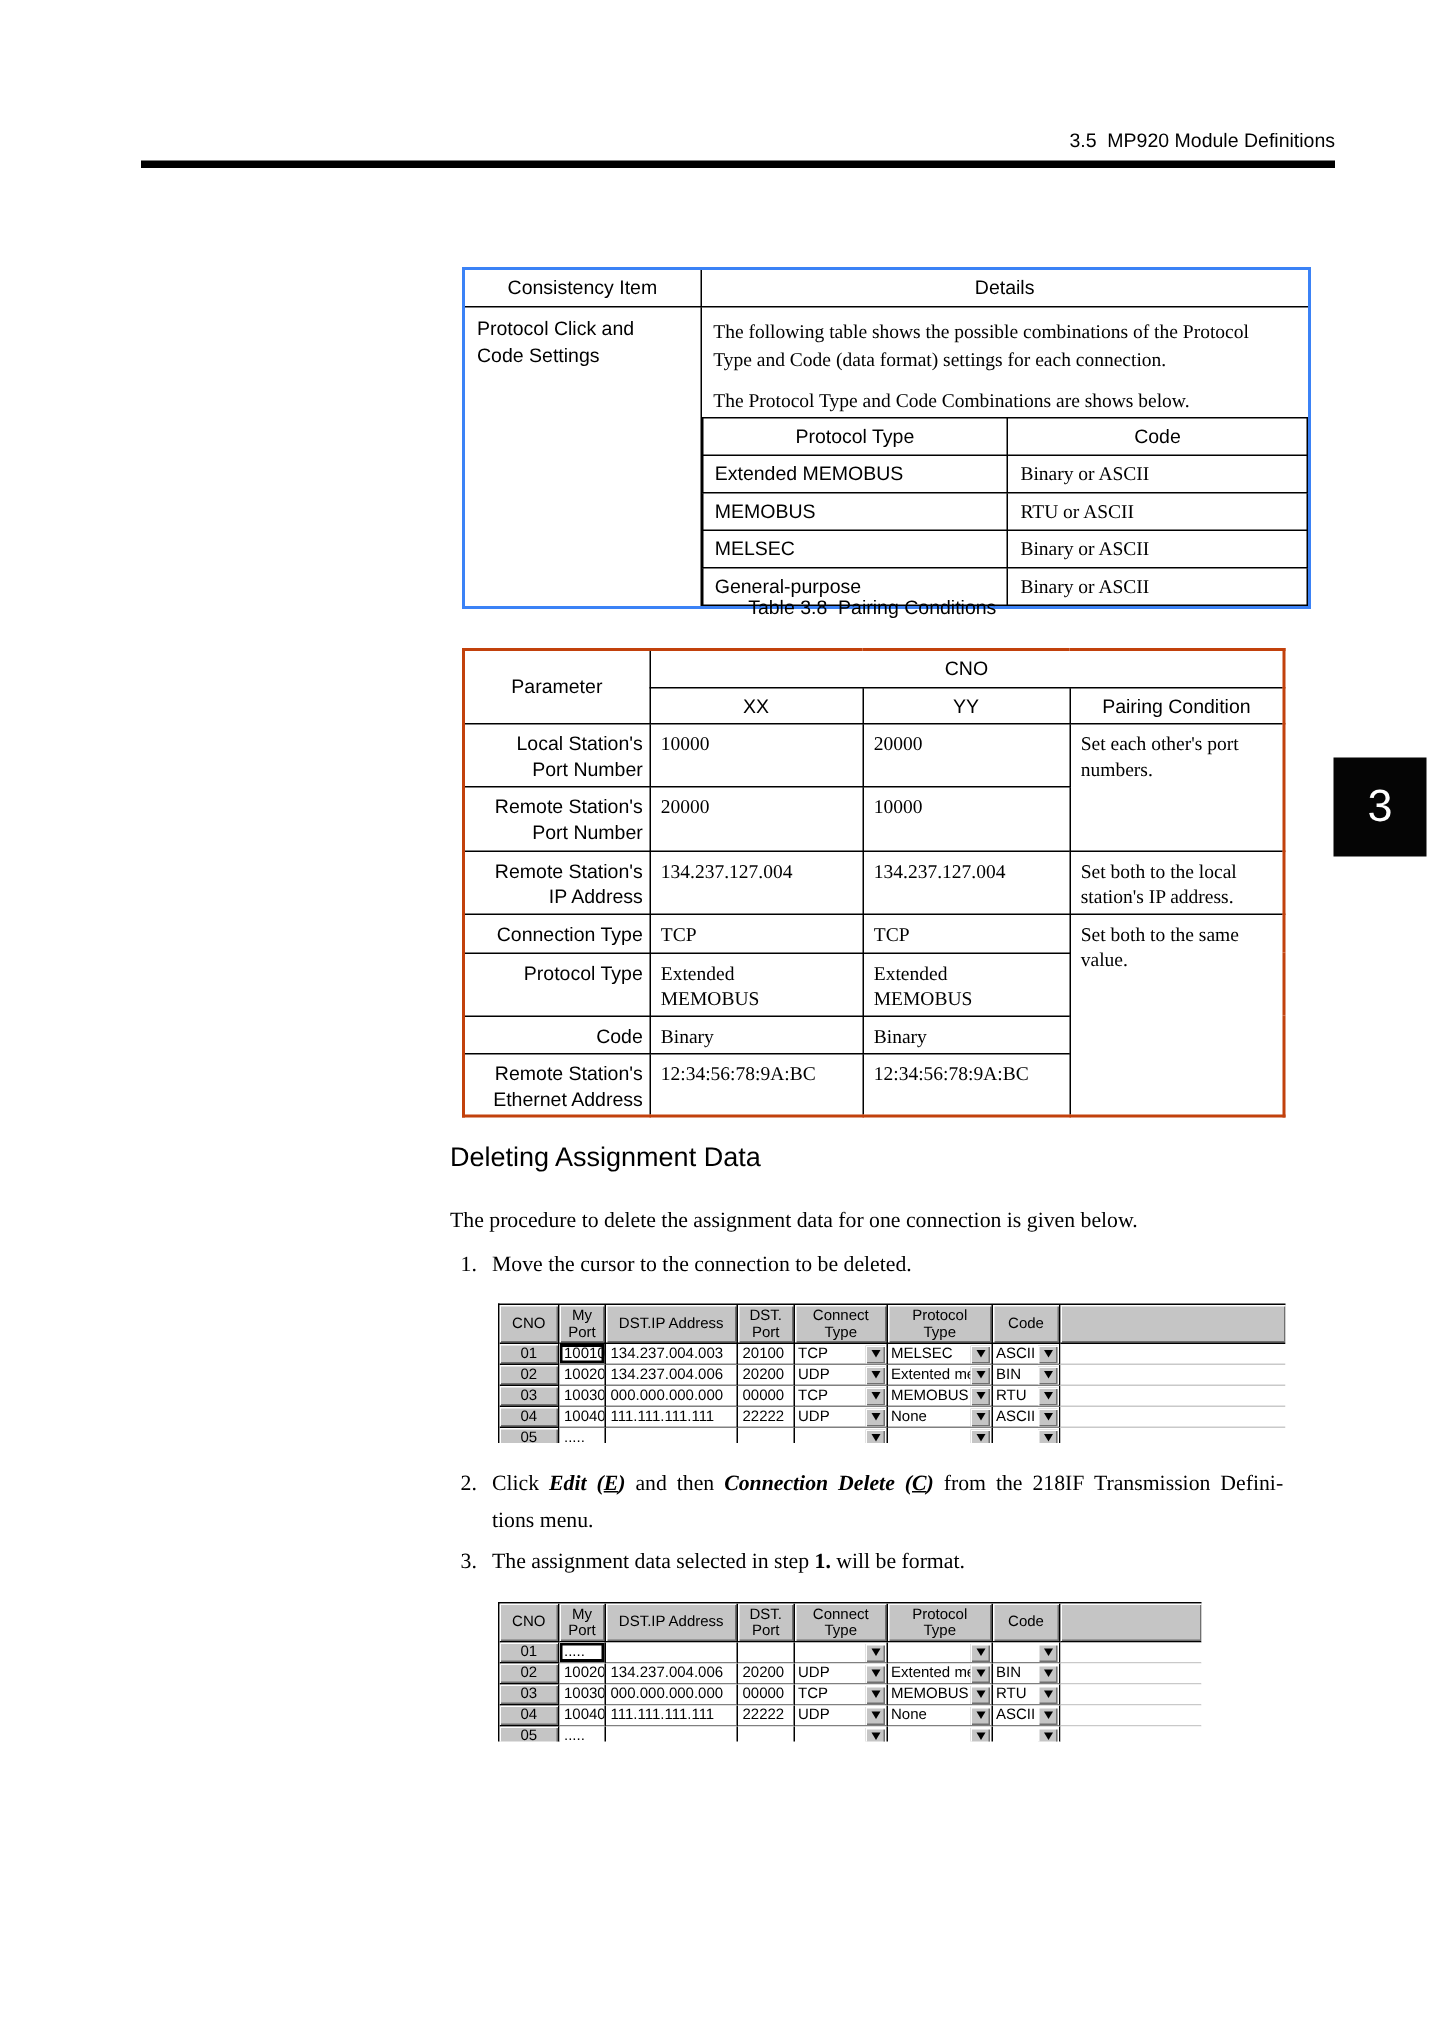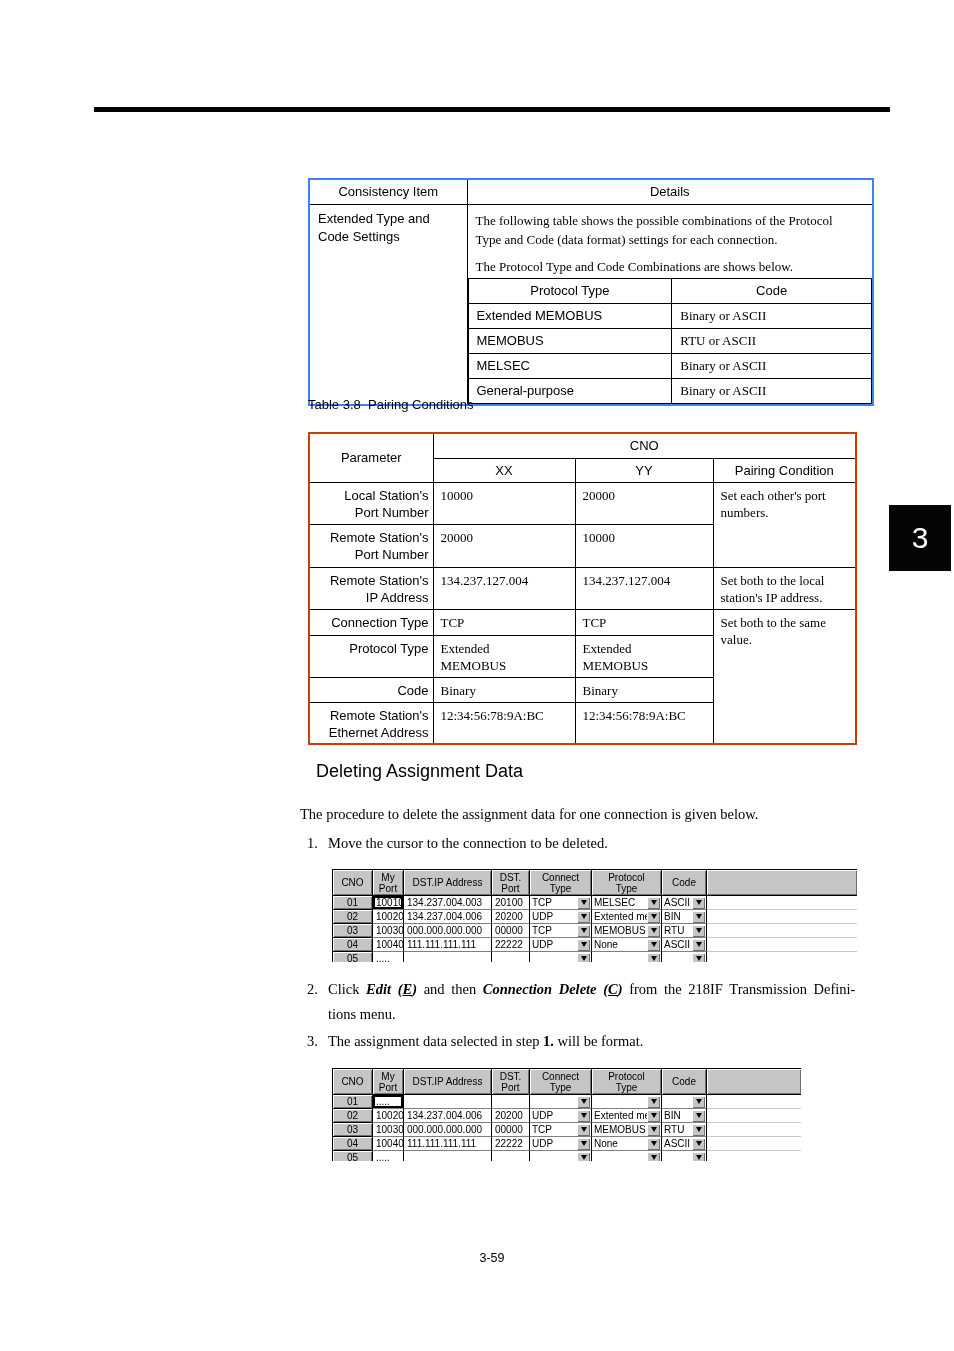--- a/index.html
+++ b/index.html
@@ -28,38 +28,38 @@
   .t1 .detailcell { padding:0; vertical-align:top; }
   .dtext { font-family:"Liberation Serif",serif; font-size:13px; line-height:19px;
     padding:6px 4px 2px 8px; white-space:pre-line; }
   .nested { width:100%; border-collapse:collapse; }
   .nested td { border:1px solid #000; height:25px; vertical-align:middle; }
   .nested .nh { text-align:center; font-family:"Liberation Sans",sans-serif; font-size:13px; }
   .nested .np { font-family:"Liberation Sans",sans-serif; font-size:13px; padding-left:8px; width:50.5%; }
   .nested .nc { font-family:"Liberation Serif",serif; font-size:13px; padding-left:8px; }
 
   
-  .tbl-caption { position:absolute; left:308px; top:397px; width:547px; 
+  .tbl-caption { position:absolute; left:308px; top:397px; width:547px; text-align:center;
     font-family:"Liberation Sans",sans-serif; font-size:13px; white-space:pre-wrap; }
 
   
   .t2 { position:absolute; left:308px; top:432px; width:547px; border-collapse:collapse;
     border:2px solid #c2410c; table-layout:fixed; }
   .t2 td { border:1px solid #000; vertical-align:top; }
   .t2 .hc { text-align:center; vertical-align:middle; font-family:"Liberation Sans",sans-serif; font-size:13px; }
   .t2 .lbl { font-family:"Liberation Sans",sans-serif; font-size:13px; padding:4px 4px 0 7px;
     line-height:17px; white-space:pre-line;text-align:right; }
   .t2 .val { font-family:"Liberation Serif",serif; font-size:13px; padding:4px 4px 0 7px;
     line-height:17px; white-space:pre-line; }
   .t2 .pair { font-family:"Liberation Serif",serif; font-size:13px; padding:4px 4px 0 7px;
     line-height:17px; white-space:pre-line; }
 
   
   .sec-h { position:absolute; left:300px; top:761px; font-family:"Liberation Sans",sans-serif;
-    font-size:18px; font-weight:400;margin-left:16px; }
+    font-size:18px; font-weight:400; }
   .intro { position:absolute; left:300px; top:806px; font-size:14.5px;text-align:center; }
   .step { position:absolute; font-size:14.5px; display:flex; }
   .stepnum { width:21px; flex:none; }
   .step1 { left:307px; top:835px; }
   .step2 { left:307px; top:977px; width:585px; line-height:25px; }
   .step2 .s2l1 { display:block; word-spacing:3px; }
   .step3 { left:307px; top:1033px; }
   .bi { font-weight:bold; font-style:italic; }
 
   
@@ -85,31 +85,32 @@
     display:flex; align-items:center; justify-content:center; }
   .tri { width:0; height:0; border-left:3px solid transparent; border-right:3px solid transparent;
     border-top:5px solid #000; }
   .gfocus { box-shadow: inset 0 0 0 2px #000; }
 </style>
 </head>
 <body>
 
 <div class="page">
 
+  <div class="pg-header">3.5  MP920 Module Definitions</div>
   <div class="rule"></div>
   <div class="chap-tab">3</div>
 
   <table class="t1">
     <tbody>
         <tr>
       <td class="th">Consistency Item</td>
       <td class="th">Details</td>
     </tr>
     <tr>
-      <td class="rowlabel">Extended Type and
+      <td class="rowlabel">Protocol Click and
 Code Settings</td>
       <td class="detailcell">
         <div class="dtext">The following table shows the possible combinations of the Protocol
 Type and Code (data format) settings for each connection.</div>
         <div class="dtext">The Protocol Type and Code Combinations are shows below.</div>
         <table class="nested">
           <tbody>
                 <tr>
             <td class="nh">Protocol Type</td>
             <td class="nh">Code</td>
@@ -504,14 +505,13 @@
         <div class="gc gcombo">
           <div class="gtext"></div>
           <div class="dd">
             <div class="tri"></div>
           </div>
         </div>
         <div class="gc gtrail"></div>
       </div>
     </div>
 
-  <div class="pg-num">3-59</div>
 </div>
 
 </body></html>

